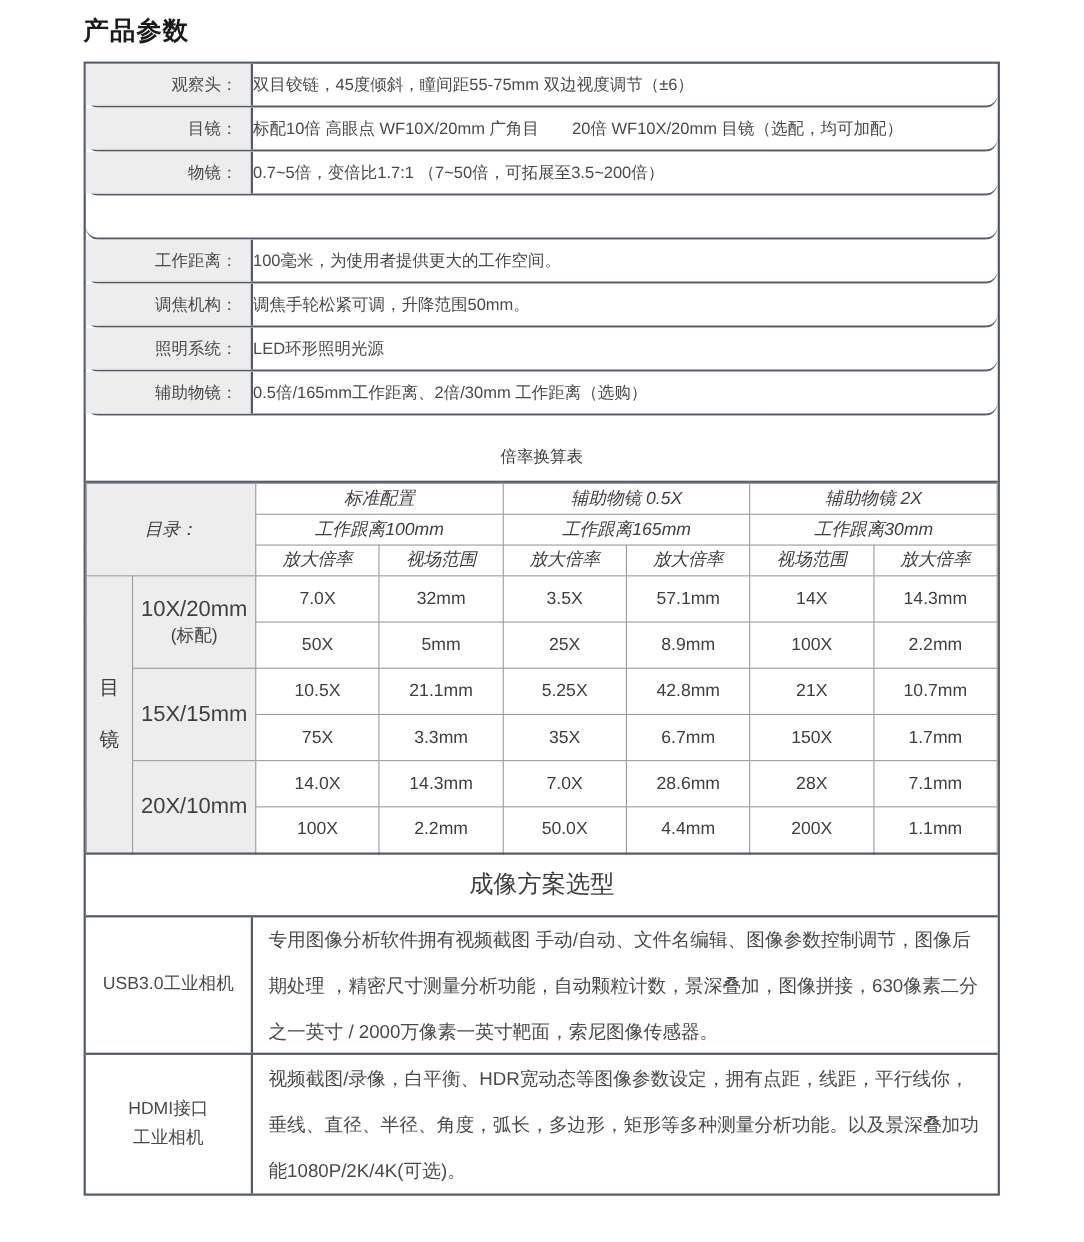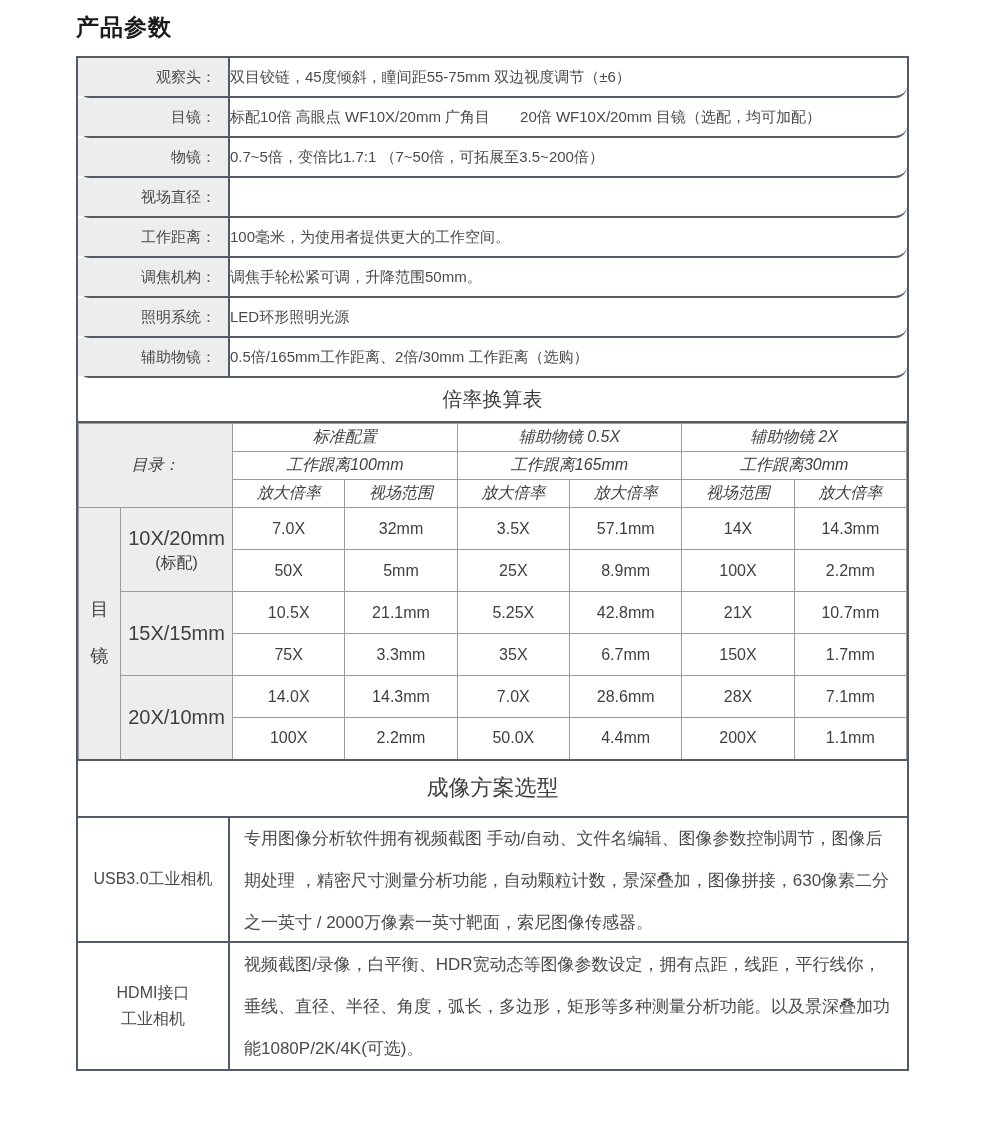--- a/index.html
+++ b/index.html
@@ -35,21 +35,21 @@
   .spec-value{
     flex:1;display:flex;align-items:center;
     padding-right:10px;font-size:15px;color:#4a4a4a;
     white-space:pre-wrap;
   }
   
   .banner{
     display:flex;align-items:center;justify-content:center;
     border-bottom:2px solid var(--dark);color:#3d3d3d;
   }
-  .banner.mag{height:45px;font-size:20px;}
+  .banner.mag{height:45px;font-size:15px;margin-top:16px;}
   .banner.imaging{height:57px;font-size:22px;}
   
   table.mag{
     width:100%;border-collapse:collapse;table-layout:fixed;
   }
   table.mag td{
     border:1px solid var(--light);
     text-align:center;vertical-align:middle;
     font-size:16px;color:#3f3f3f;padding:0 2px;
   }
@@ -98,21 +98,20 @@
     </div>
     <div class="spec-row">
       <div class="spec-label">目镜：</div>
       <div class="spec-value">标配10倍 高眼点 WF10X/20mm 广角目　　20倍 WF10X/20mm 目镜（选配，均可加配）</div>
     </div>
     <div class="spec-row">
       <div class="spec-label">物镜：</div>
       <div class="spec-value">0.7~5倍，变倍比1.7:1 （7~50倍，可拓展至3.5~200倍）</div>
     </div>
     <div class="spec-row">
-      <div class="spec-label">视场直径：</div>
     </div>
     <div class="spec-row">
       <div class="spec-label">工作距离：</div>
       <div class="spec-value">100毫米，为使用者提供更大的工作空间。</div>
     </div>
     <div class="spec-row">
       <div class="spec-label">调焦机构：</div>
       <div class="spec-value">调焦手轮松紧可调，升降范围50mm。</div>
     </div>
     <div class="spec-row">

